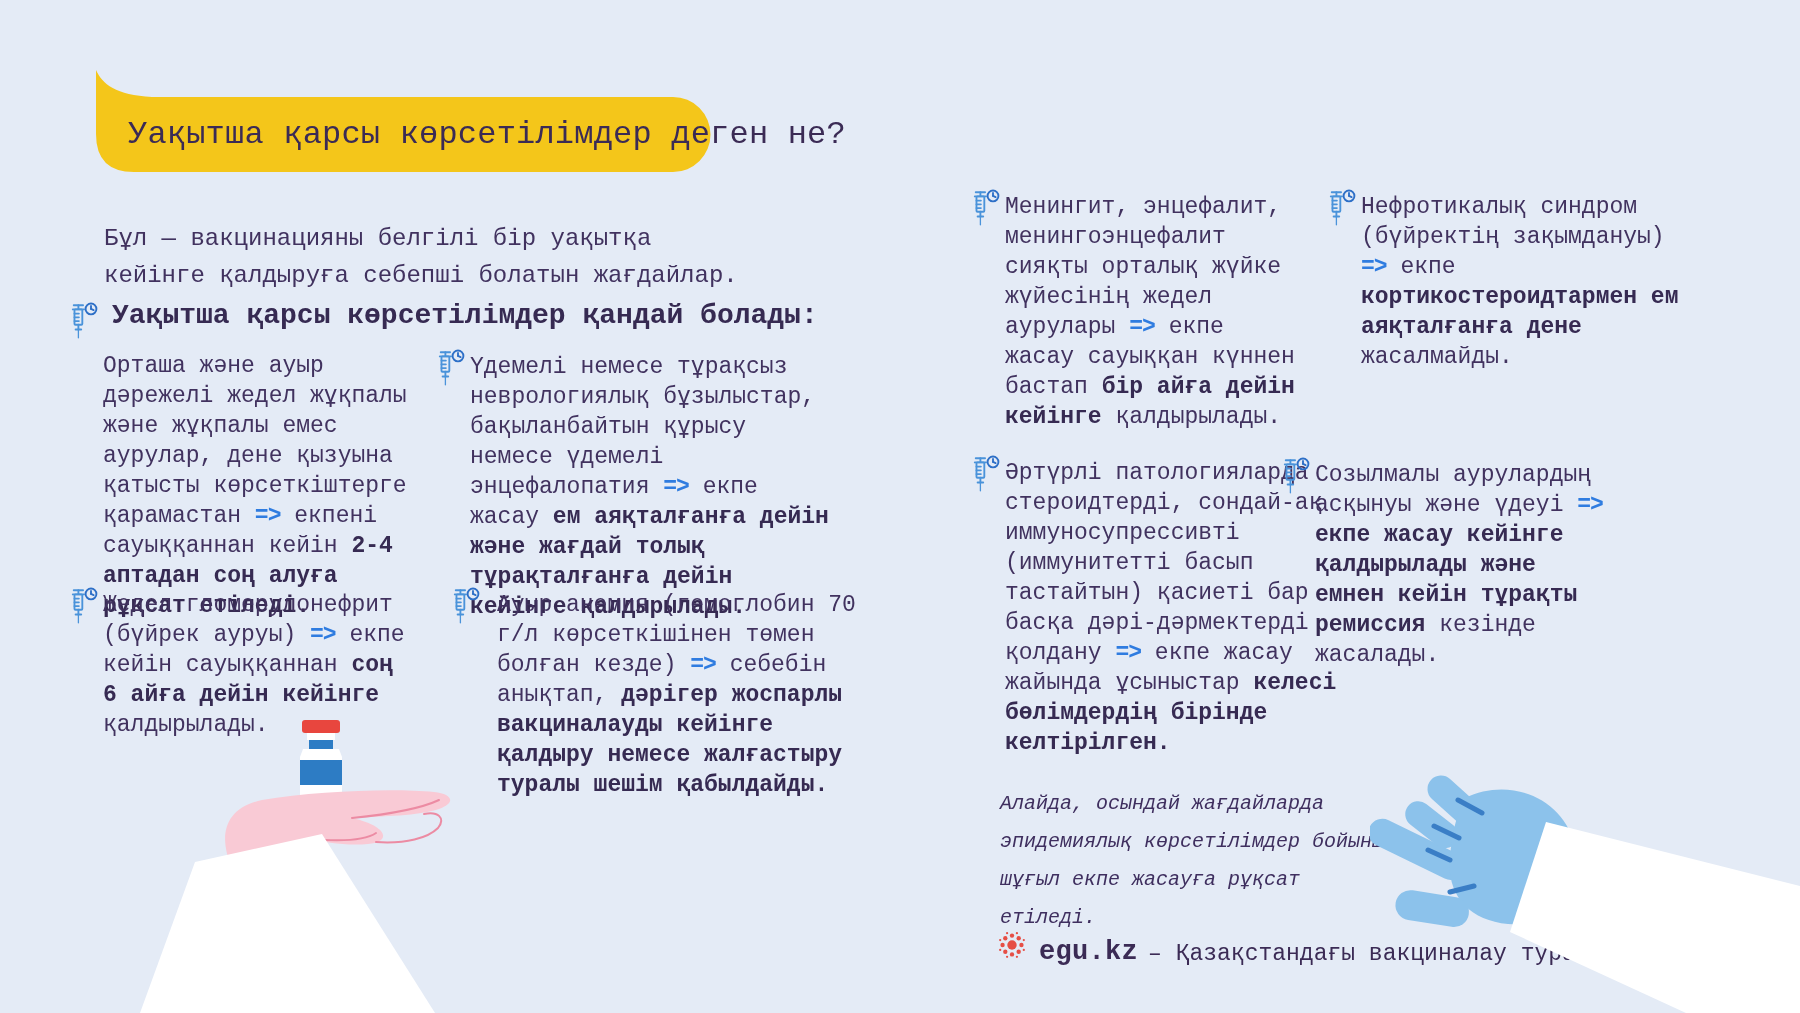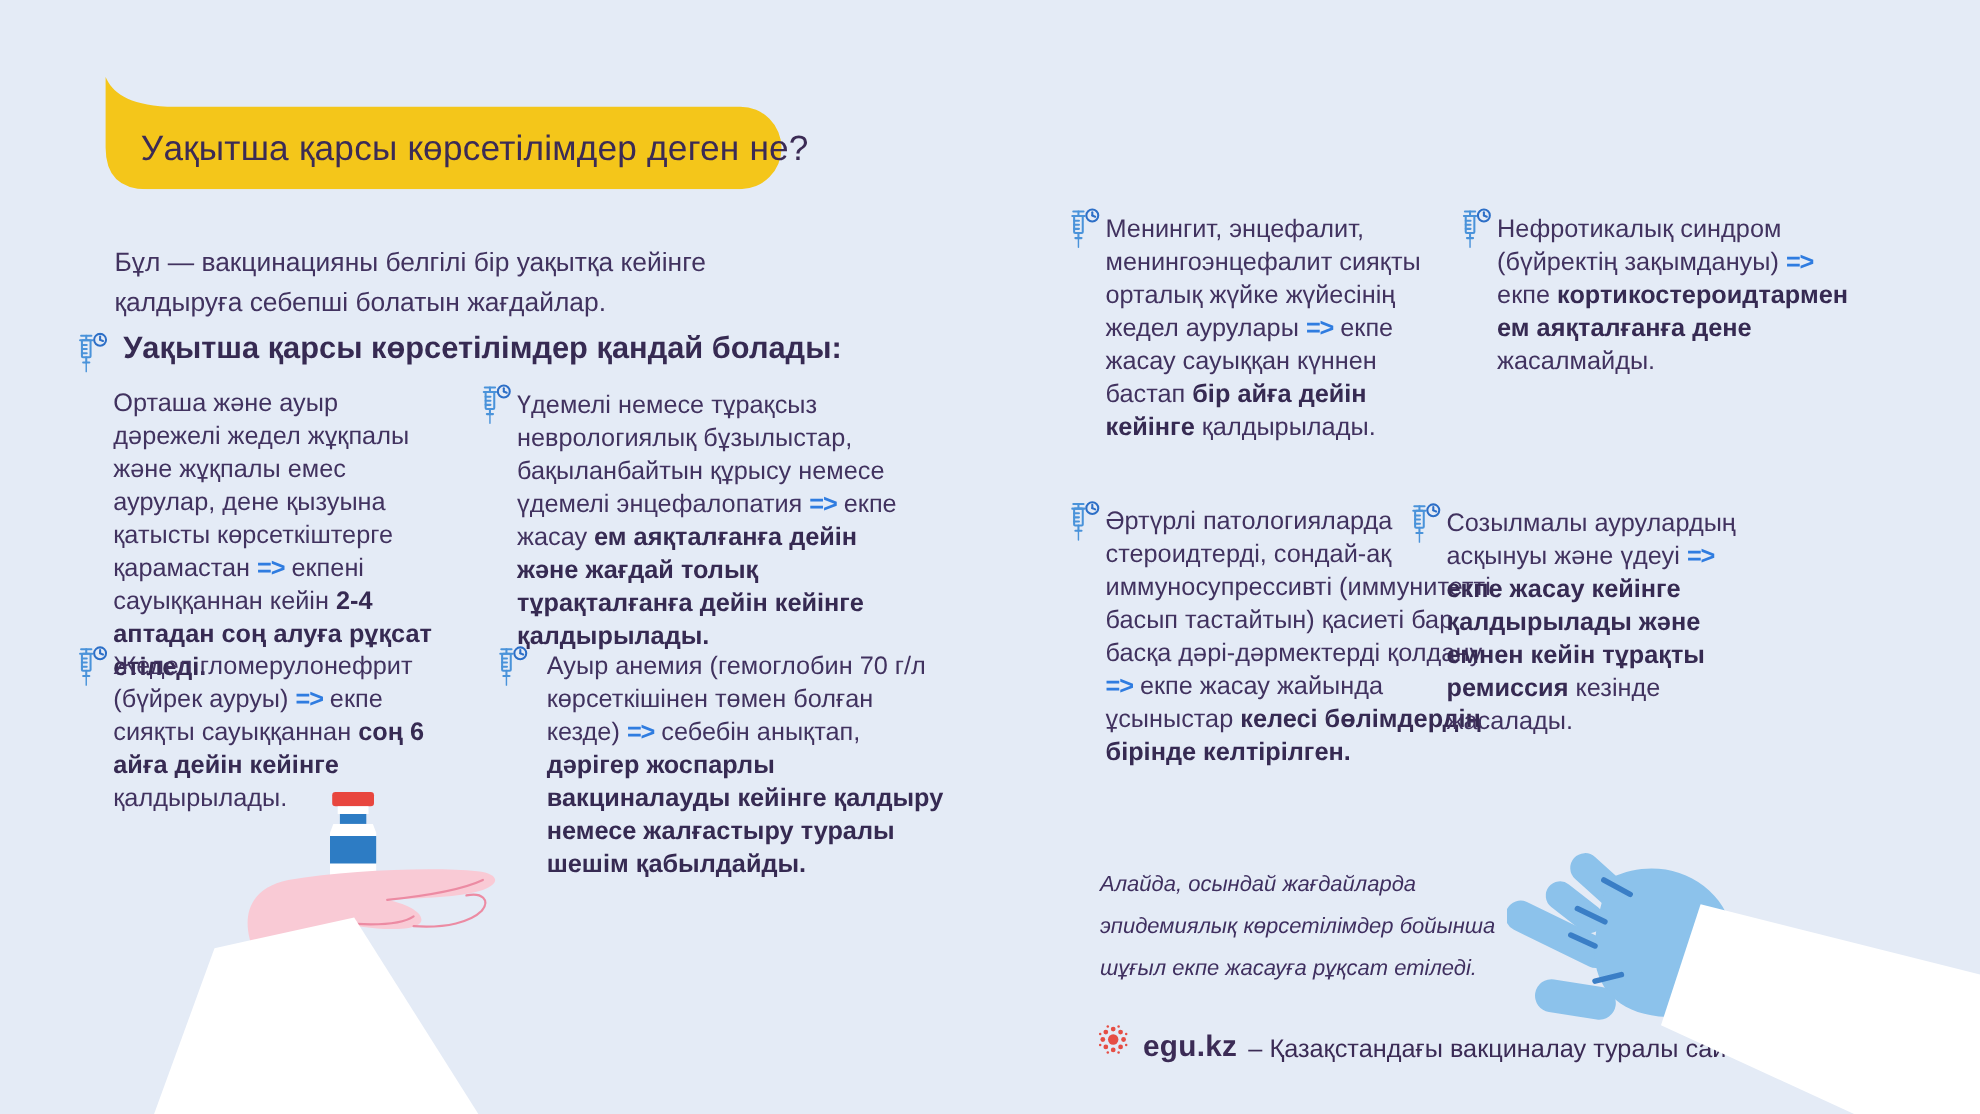--- a/index.html
+++ b/index.html
@@ -1,19 +1,19 @@
 <!DOCTYPE html>
 <html><head>
 <meta charset="utf-8">
 <style>
   html,body{margin:0;padding:0;}
   .canvas{
     position:relative;width:1800px;height:1013px;overflow:hidden;
     background:#e4ebf6;
-    font-family:Liberation Sans, sans-serif;
+    font-family:Liberation Mono, monospace;
     color:#41325f;
   }
   
   .bubble{position:absolute;left:88px;top:70px;width:660px;height:102px;}
   .bubble svg{position:absolute;left:0;top:0;}
   .bubble-label{
     position:absolute;left:40px;top:27px;height:75px;right:30px;
     display:flex;align-items:center;
     font-size:32px;font-weight:500;color:#3b2b55;letter-spacing:.2px;
     white-space:nowrap;
@@ -124,21 +124,21 @@
   <div class="item i1">
     <span class="item-icon"><svg width="28" height="40">
           <use href="#syringe-clock"></use>
         </svg></span>
     <p class="item-text"><span class="seg-normal">Орташа және ауыр дәрежелі жедел жұқпалы және жұқпалы емес аурулар, дене қызуына қатысты көрсеткіштерге қарамастан </span><span class="seg-arrow">=&gt;</span><span class="seg-normal"> екпені сауыққаннан кейін </span><span class="seg-bold">2-4 аптадан соң алуға рұқсат етіледі.</span></p>
   </div>
   <div class="item i2">
     <span class="item-icon"><svg width="28" height="40">
           <use href="#syringe-clock"></use>
         </svg></span>
-    <p class="item-text"><span class="seg-normal">Жедел гломерулонефрит (бүйрек ауруы) </span><span class="seg-arrow">=&gt;</span><span class="seg-normal"> екпе сияқты сауыққаннан </span><span class="seg-bold">соң 6 айға дейін кейінге</span><span class="seg-normal"> қалдырылады.</span></p>
+    <p class="item-text"><span class="seg-normal">Жедел гломерулонефрит (бүйрек ауруы) </span><span class="seg-arrow">=&gt;</span><span class="seg-normal"> екпе кейін сауыққаннан </span><span class="seg-bold">соң 6 айға дейін кейінге</span><span class="seg-normal"> қалдырылады.</span></p>
   </div>
   <div class="item i3">
     <span class="item-icon"><svg width="28" height="40">
           <use href="#syringe-clock"></use>
         </svg></span>
     <p class="item-text"><span class="seg-normal">Үдемелі немесе тұрақсыз неврологиялық бұзылыстар, бақыланбайтын құрысу немесе үдемелі энцефалопатия </span><span class="seg-arrow">=&gt;</span><span class="seg-normal"> екпе жасау </span><span class="seg-bold">ем аяқталғанға дейін және жағдай толық тұрақталғанға дейін кейінге қалдырылады.</span></p>
   </div>
   <div class="item i4">
     <span class="item-icon"><svg width="28" height="40">
           <use href="#syringe-clock"></use>

